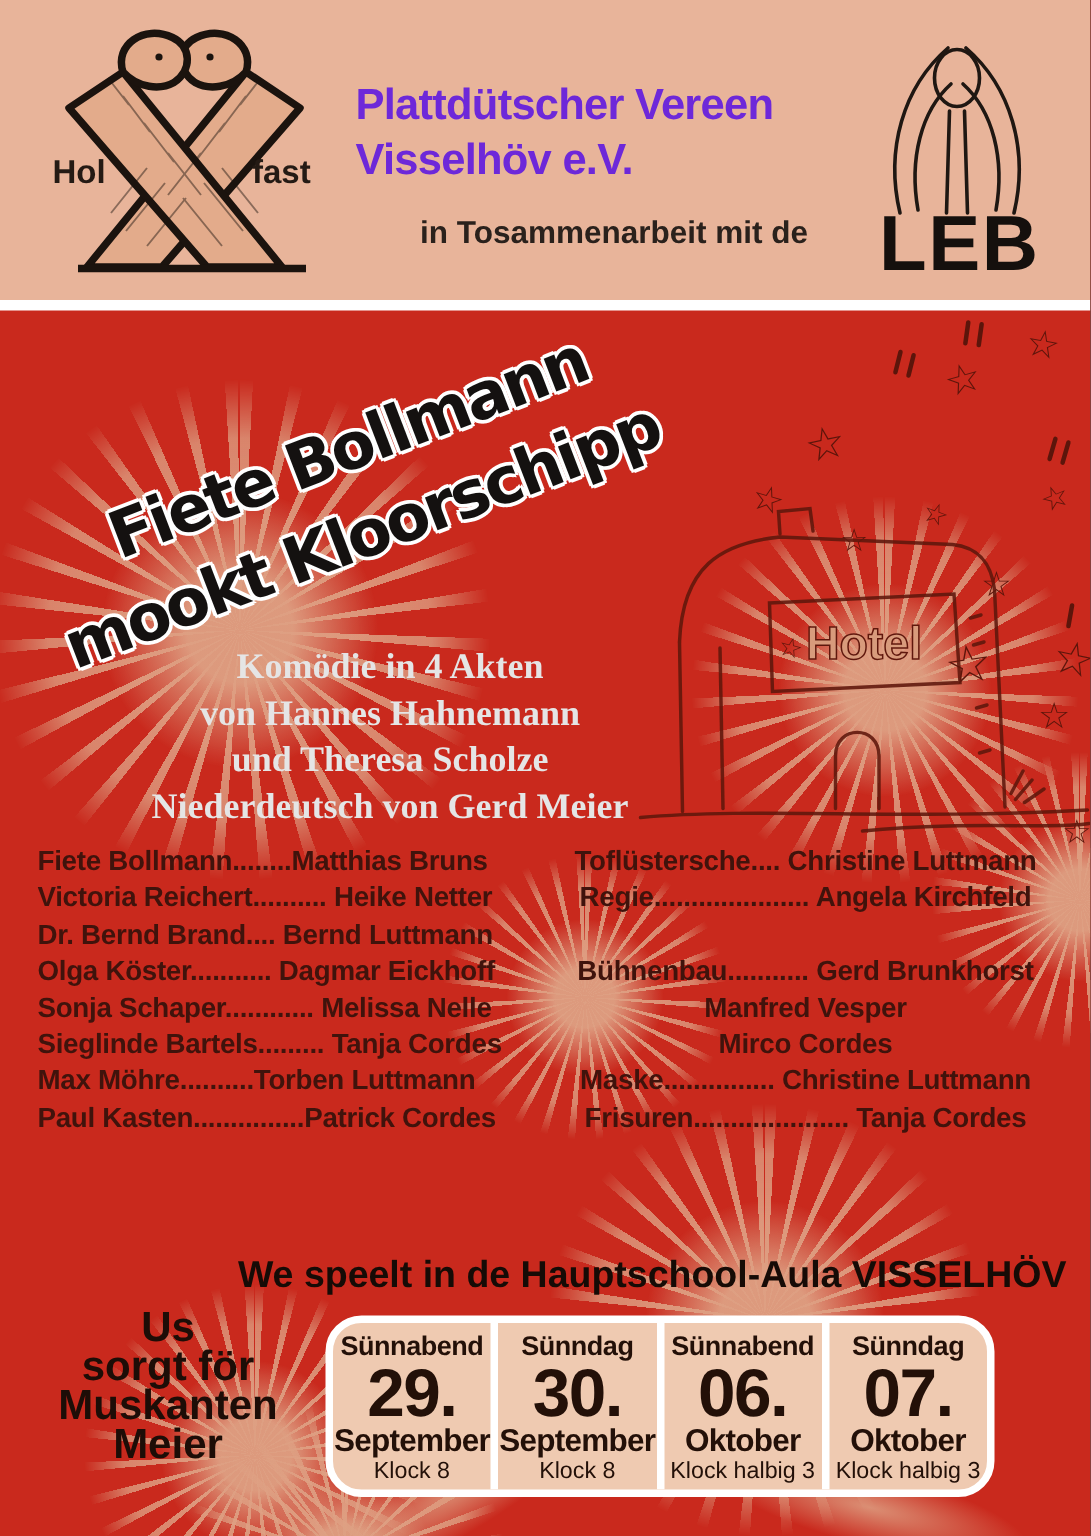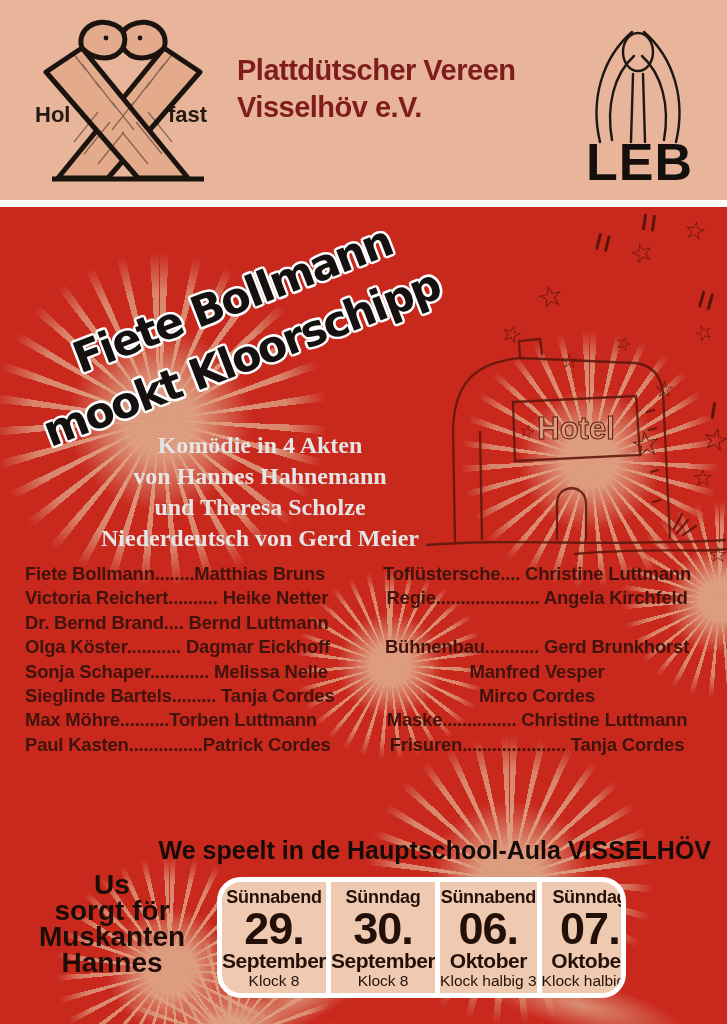--- a/index.html
+++ b/index.html
@@ -6,21 +6,21 @@
   #poster{
     position:relative; width:727px; height:1024px; overflow:hidden;
     background:#c9291d; font-family:"Liberation Sans", sans-serif;
     -webkit-font-smoothing:antialiased;
   }
   
   #header{position:absolute;left:0;top:0;width:727px;height:200px;background:#e8b49a;z-index:5;}
   #white-strip{position:absolute;left:0;top:200px;width:727px;height:7px;background:#ffffff;z-index:5;}
   #wood-logo{position:absolute;left:18px;top:8px;z-index:6;}
   #club-name{position:absolute;left:237px;top:52px;width:320px;text-align:left;
-    color:#7f1d1d;font-weight:700;font-size:29px;line-height:37px;letter-spacing:-.5px;z-index:6;}
+    color:#6d28d9;font-weight:700;font-size:29px;line-height:37px;letter-spacing:-.5px;z-index:6;}
   #coop-text{position:absolute;left:280px;top:144px;width:270px;color:#2a211c;
     font-weight:700;font-size:21px;z-index:6;}
   #leb-logo{position:absolute;left:560px;top:16px;z-index:6;}
 
   
   .burst{position:absolute;border-radius:50%;z-index:1;pointer-events:none;
     background-image:
       radial-gradient(closest-side, rgba(222,160,131,.95) 0 16%, rgba(222,160,131,0) 42%),
       repeating-conic-gradient(rgba(222,160,131,.9) 0deg 3deg, rgba(222,160,131,0) 3deg 11.5deg);
     -webkit-mask-image:radial-gradient(closest-side,#000 0%,#000 34%,rgba(0,0,0,.85) 58%,transparent 76%);
@@ -57,21 +57,21 @@
   #tickets{position:absolute;left:36px;top:778px;z-index:3;color:#1d0c06;
     font-family:"Liberation Serif", serif;font-weight:700;font-size:20px;line-height:28px;}
   #venue{position:absolute;right:16px;top:836px;z-index:3;color:#160b06;
     font-weight:700;font-size:25px;white-space:nowrap;}
 
   
   #music{position:absolute;left:28px;top:872px;width:168px;z-index:3;text-align:center;
     color:#1d0d07;font-weight:700;font-size:28px;line-height:26px;}
 
   
-  #dates{position:absolute;left:217px;top:877px;width:409px;height:121px;z-index:4;
+  #dates{position:absolute;left:217px;top:877px;width:446px;height:121px;z-index:4;
     background:#efcab1;border:5px solid #fff;border-radius:24px;box-sizing:border-box;
     display:flex;overflow:hidden;}
   .show{flex:1;display:flex;flex-direction:column;align-items:center;justify-content:flex-start;
     padding-top:5px;color:#231008;}
   .show + .show{border-left:5px solid #fff;}
   .show .day{font-size:18px;font-weight:700;letter-spacing:-.3px;}
   .show .date{font-size:45px;font-weight:700;line-height:42px;letter-spacing:-1px;}
   .show .month{font-size:21px;font-weight:700;line-height:22px;letter-spacing:-.5px;}
   .show .time{font-size:15.5px;font-weight:400;line-height:18px;white-space:nowrap;}
 
@@ -100,20 +100,21 @@
       <line x1="34" y1="171" x2="186" y2="171" stroke="#1b130e" stroke-width="5"></line>
       <text x="17" y="114" font-size="22" font-weight="bold" fill="#241a14">Hol</text>
       <text x="150" y="114" font-size="22" font-weight="bold" fill="#241a14">fast</text>
     </svg>
 
     <div id="club-name">
       <div>Plattdütscher Vereen</div>
       <div>Visselhöv e.V.</div>
     </div>
 
+    <div id="coop-text">in Tosammenarbeit mit de</div>
 
     <svg id="leb-logo" width="156" height="172" viewBox="0 0 156 172">
       <g stroke="#1f1712" stroke-width="2.4" fill="none" stroke-linecap="round">
         <ellipse cx="78" cy="36" rx="15" ry="19"></ellipse>
         <path d="M40,126 C30,84 42,42 72,16"></path>
         <path d="M52,124 C46,90 54,58 74,40"></path>
         <path d="M116,126 C126,84 114,42 84,16"></path>
         <path d="M104,124 C110,90 102,58 82,40"></path>
         <path d="M73,58 L71,126"></path>
         <path d="M83,58 L85,126"></path>
@@ -211,21 +212,21 @@
     <div class="cast-row">Maske............... Christine Luttmann</div>
     <div class="cast-row">Frisuren..................... Tanja Cordes</div>
   </div>
 
   <div id="venue">We speelt in de Hauptschool-Aula VISSELHÖV</div>
 
   <div id="music">
     <div>Us</div>
     <div>sorgt för</div>
     <div>Muskanten</div>
-    <div>Hannes</div>
+    <div>Meier</div>
   </div>
 
   <div id="dates">
     <div class="show">
       <div class="day">Sünnabend</div>
       <div class="date">29.</div>
       <div class="month">September</div>
       <div class="time">Klock 8</div>
     </div>
     <div class="show">

